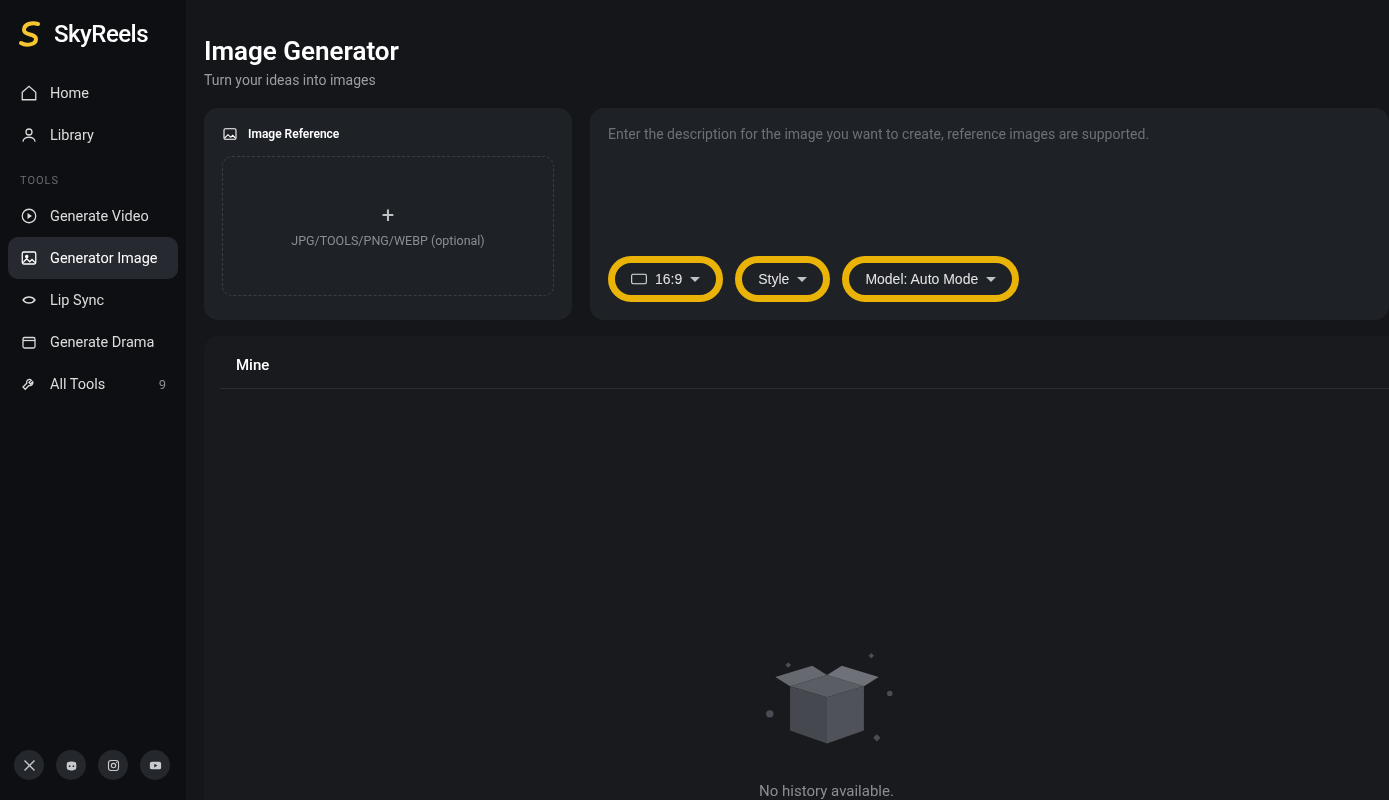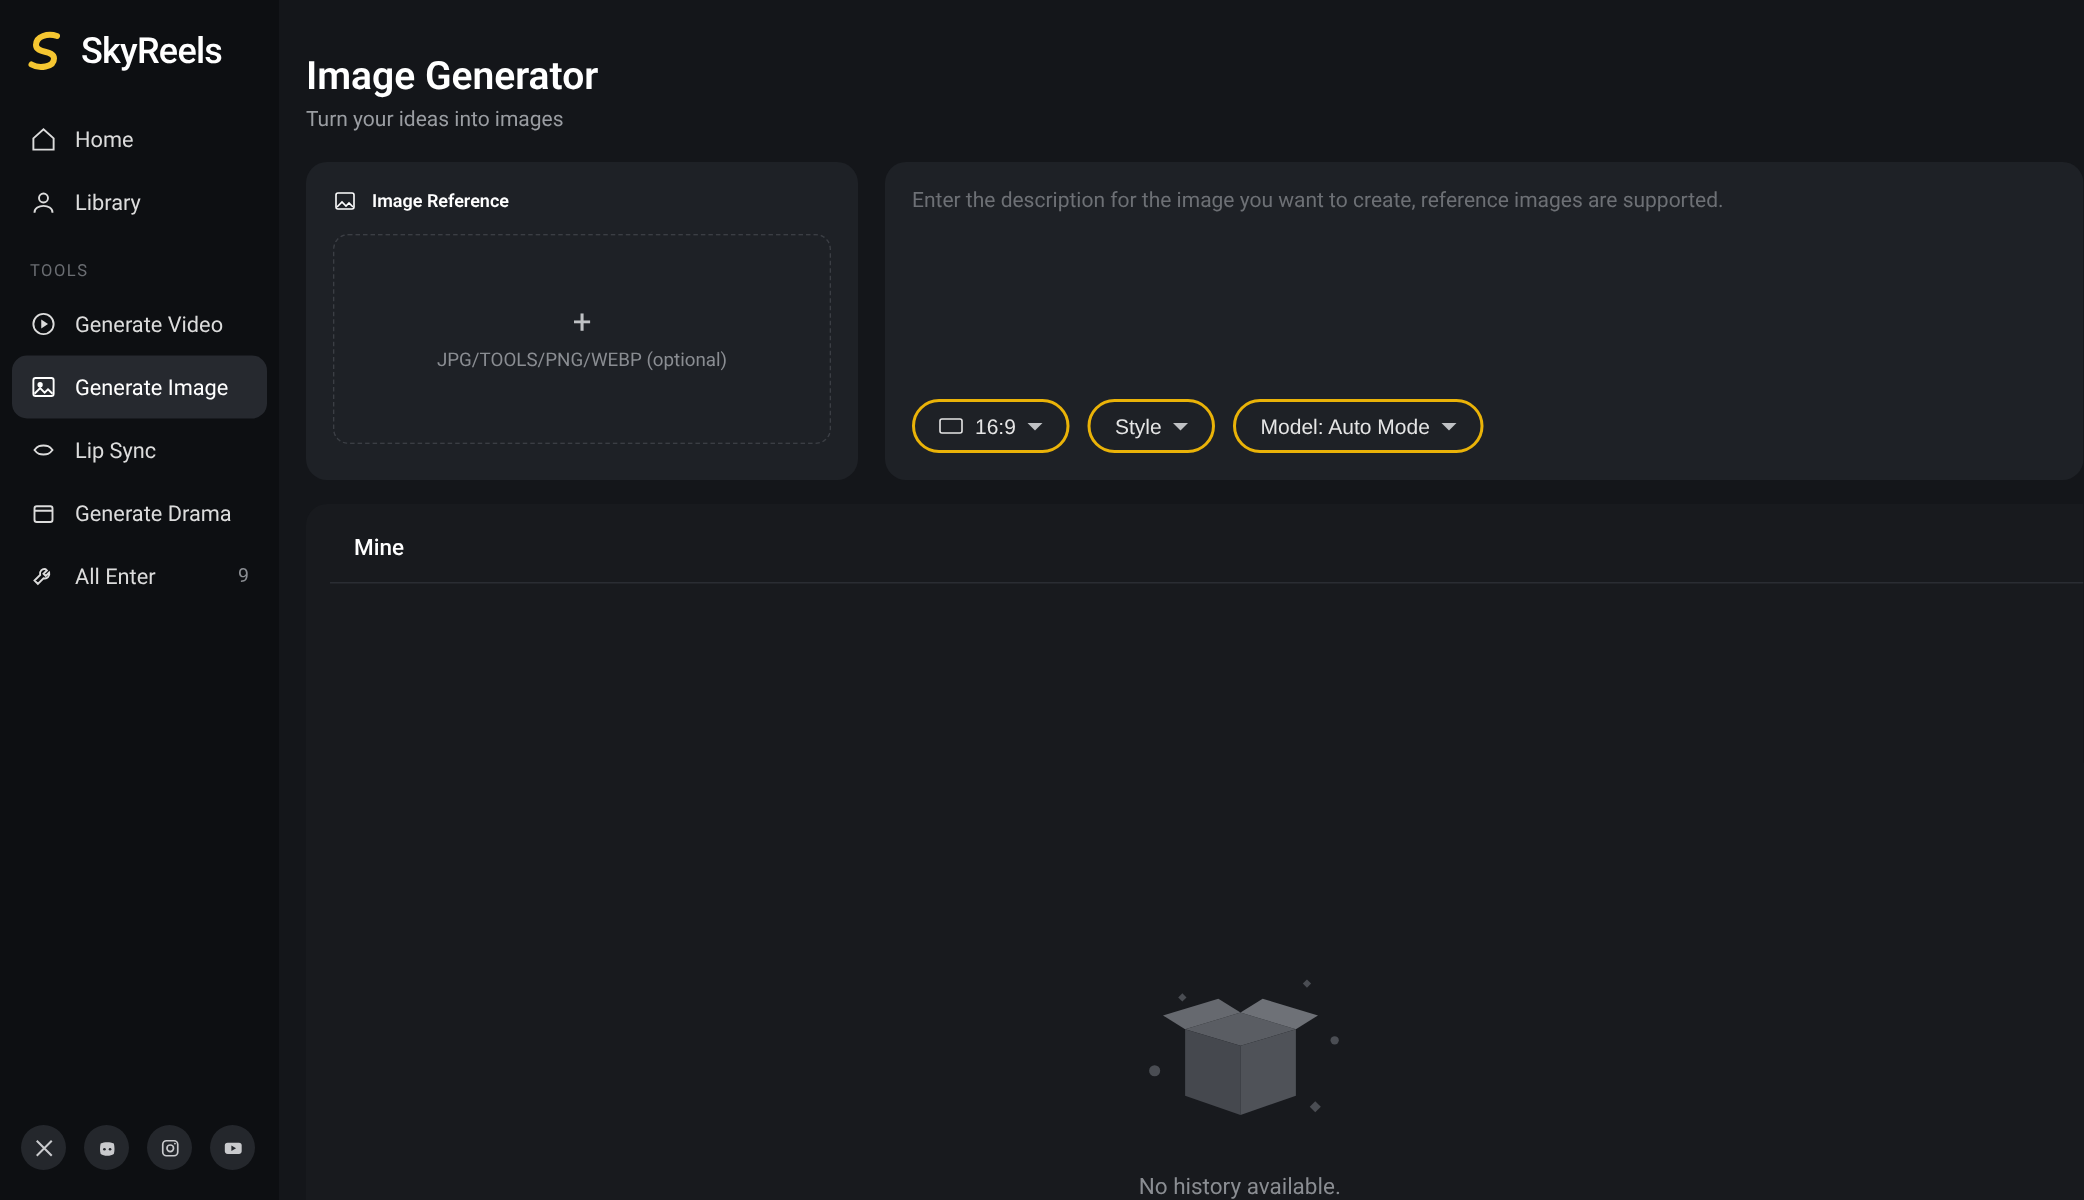--- a/index.html
+++ b/index.html
@@ -160,21 +160,21 @@
 .prompt-input::placeholder { color: #6d7075; }
 .controls-row {
   display: flex;
   gap: 12px;
 }
 .pill {
   display: flex;
   align-items: center;
   gap: 8px;
   padding: 8px 16px;
-  border: 2px solid #eab308;
+  border: 7px solid #eab308;
   border-radius: 999px;
   background: transparent;
   color: #e5e5e5;
   font-size: 14px;
   cursor: pointer;
 }
 .pill svg.lead { width: 16px; height: 12px; stroke: currentColor; fill: none; stroke-width: 1.6; }
 .caret {
   width: 0; height: 0;
   border-left: 5px solid transparent;
@@ -256,21 +256,21 @@
       <span>Generate Video</span>
     </li>
     <li class="nav-item active">
       <span class="nav-icon">
         <svg viewBox="0 0 24 24">
             <rect x="3" y="4" width="18" height="16" rx="2"></rect>
             <circle cx="9" cy="10" r="1.5" fill="currentColor"></circle>
             <path d="M4 18l5-5 4 4 3-3 4 4"></path>
           </svg>
       </span>
-      <span>Generate Image</span>
+      <span>Generator Image</span>
     </li>
     <li class="nav-item">
       <span class="nav-icon">
         <svg viewBox="0 0 24 24">
             <path d="M4 12c3-4 5-4 8-4s5 0 8 4c-3 4-5 4-8 4s-5 0-8-4z"></path>
           </svg>
       </span>
       <span>Lip Sync</span>
     </li>
     <li class="nav-item">
@@ -281,21 +281,21 @@
           </svg>
       </span>
       <span>Generate Drama</span>
     </li>
     <li class="nav-item">
       <span class="nav-icon">
         <svg viewBox="0 0 24 24">
             <path d="M14 6a4 4 0 0 0-5 5l-5 5 3 3 5-5a4 4 0 0 0 5-5l-3 3-2-2 3-3z"></path>
           </svg>
       </span>
-      <span>All Enter</span>
+      <span>All Tools</span>
       <span class="badge">9</span>
     </li>
   </ul>
 
   <div class="social-row">
     <div class="social-btn">
       <svg viewBox="0 0 24 24">
           <path d="M4 4l16 16M20 4L4 20" stroke="#c9cacd" stroke-width="2.2" fill="none"></path>
         </svg>
     </div>

